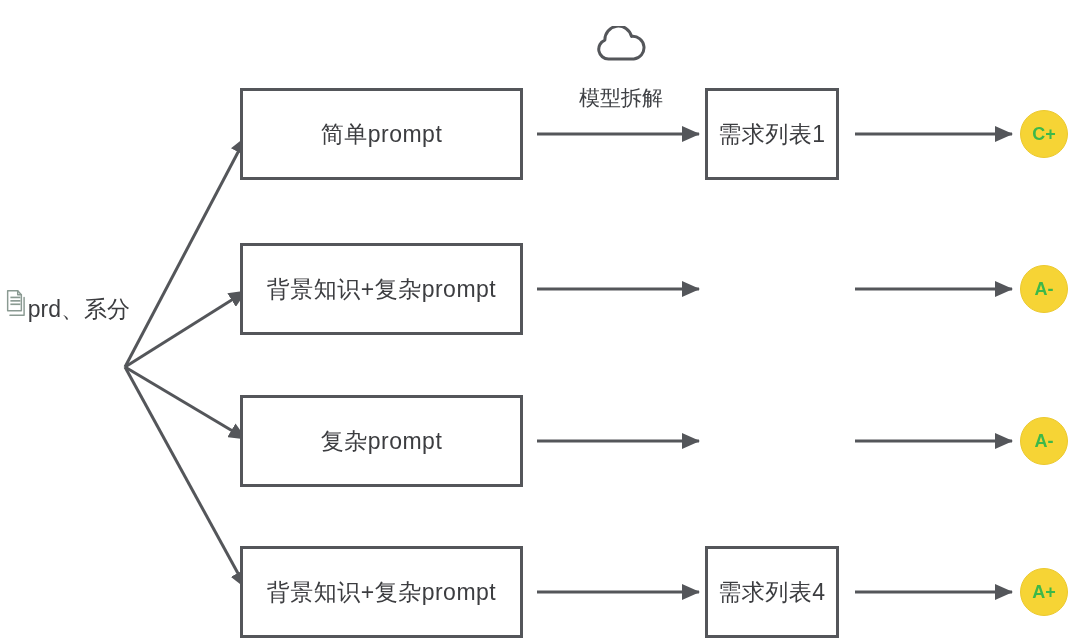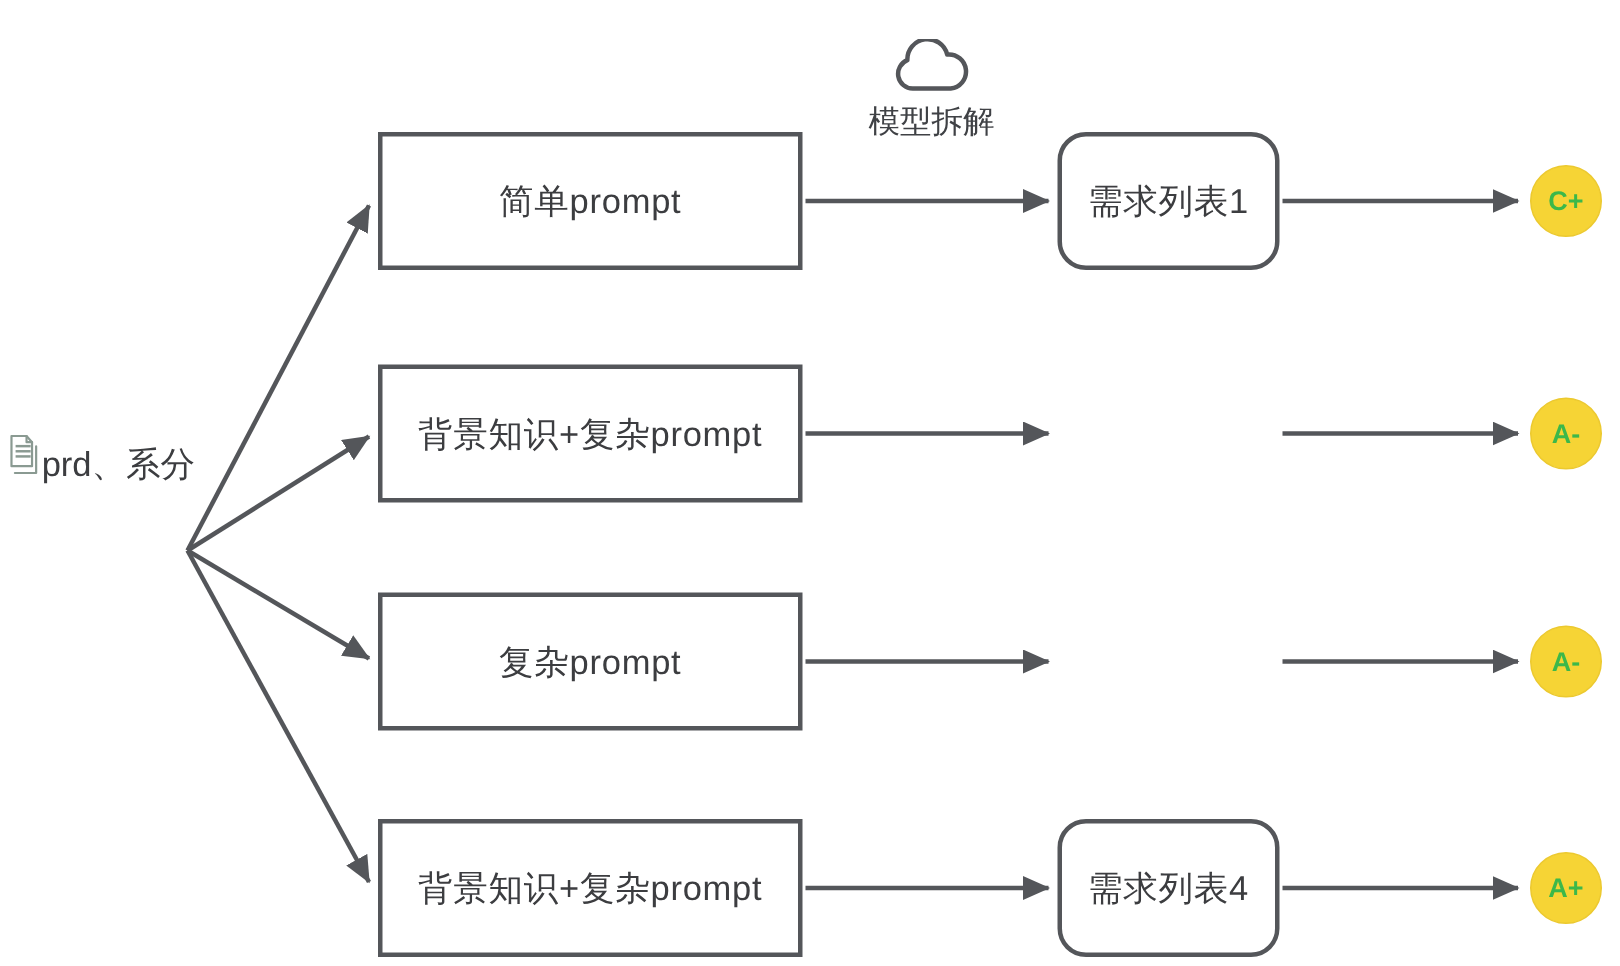--- a/index.html
+++ b/index.html
@@ -8,22 +8,22 @@
     background:#ffffff; font-family:"Liberation Sans", sans-serif; color:#3c3d40;
   }
   .wires { position:absolute; left:0; top:0; width:1080px; height:644px; }
 
   .box {
     position:absolute; box-sizing:border-box;
     border:3px solid #54565a; background:#ffffff;
     display:flex; align-items:center; justify-content:center;
     font-size:23px; color:#3c3d40; letter-spacing:0.5px;
   }
-  .prompt-box { left:252px; width:283px; height:92px; }
-  .result-box { left:705px; width:148px; height:92px;border-radius:19px; }
+  .prompt-box { left:240px; width:283px; height:92px; }
+  .result-box { left:705px; width:134px; height:92px; }
   .row1 { top:88px; }
   .row2 { top:243px; }
   .row3 { top:395px; }
   .row4 { top:546px; }
 
   .badge {
     position:absolute; left:1020px; width:48px; height:48px;
     border-radius:50%; background:#f6d435; border:1px solid #ecc92f;
     display:flex; align-items:center; justify-content:center;
     font-size:18px; font-weight:bold; color:#3cb84a; box-sizing:border-box;
@@ -40,21 +40,21 @@
   }
   .source-label { margin-top:12px; font-size:23px; color:#3c3d40; white-space:nowrap; }
 
   .stage {
     position:absolute; width:110px;
     display:flex; flex-direction:column; align-items:center;
   }
   .stage-decompose { left:566px; top:26px; }
   .stage-score { left:883px; top:4px; }
   .stage-label { margin-top:5px; font-size:21px; color:#3f4145; white-space:nowrap; }
-  .stage-decompose .stage-label { margin-top:3px; }
+  .stage-decompose .stage-label { margin-top:20px; }
 </style>
 </head>
 <body>
 
 <div class="canvas">
 
   <svg class="wires" viewBox="0 0 1080 644" xmlns="http://www.w3.org/2000/svg">
     <defs>
       <marker id="ah" markerUnits="userSpaceOnUse" markerWidth="20" markerHeight="16" refX="17" refY="8" orient="auto">
         <path d="M0,0 L18,8 L0,16 Z" fill="#54565a"></path>

